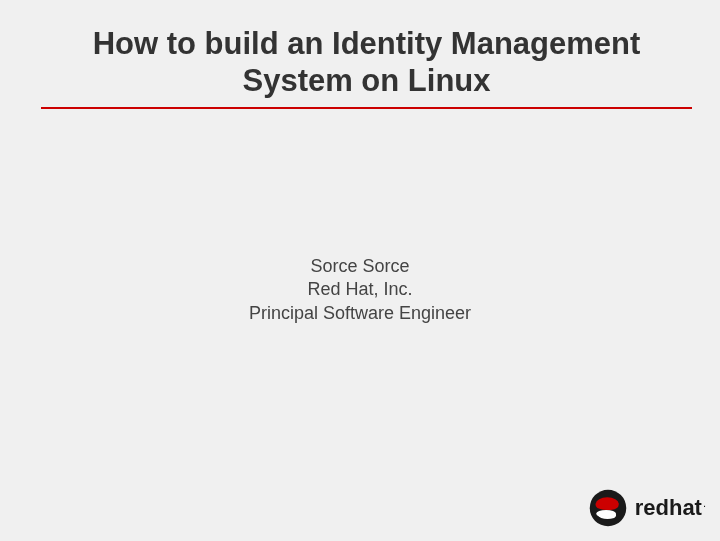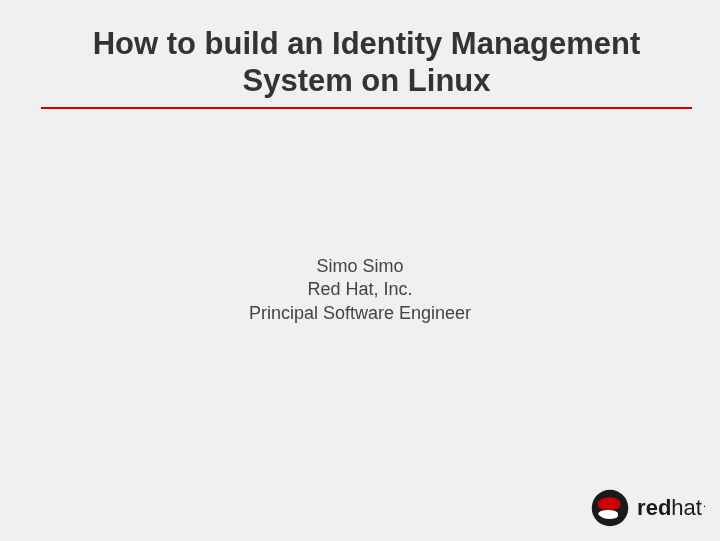--- a/index.html
+++ b/index.html
@@ -52,38 +52,38 @@
     .logo-text {
       font-size: 22px;
       color: #1a1a1a;
       display: flex;
       align-items: baseline;
     }
     .logo-text .bold {
       font-weight: bold;
     }
     .logo-text .normal {
-      font-weight: normal;
+      font-weight: bold;
     }
     .logo-text .dot {
       font-size: 11px;
       margin-left: 1px;
       position: relative;
       top: -8px;
     }
   </style>
 </head>
 <body>
 
 <div class="title-container">
   <h1 class="title">How to build an Identity Management System on Linux</h1>
 </div>
 
 <div class="author-block">
-  <div>Simo Simo</div>
+  <div>Sorce Sorce</div>
   <div>Red Hat, Inc.</div>
   <div>Principal Software Engineer</div>
 </div>
 
 <div class="logo-container">
   <span class="logo-icon">
     <svg viewBox="0 0 100 100" xmlns="http://www.w3.org/2000/svg">
       <circle cx="50" cy="50" r="48" fill="#1a1a1a"></circle>
       <ellipse cx="48" cy="38" rx="30" ry="16" fill="#cc0000"></ellipse>
       <path d="M 18 38 Q 15 44 22 50 Q 40 58 64 54 Q 78 51 78 42 L 78 38 Q 60 48 18 38 Z" fill="#cc0000"></path>

